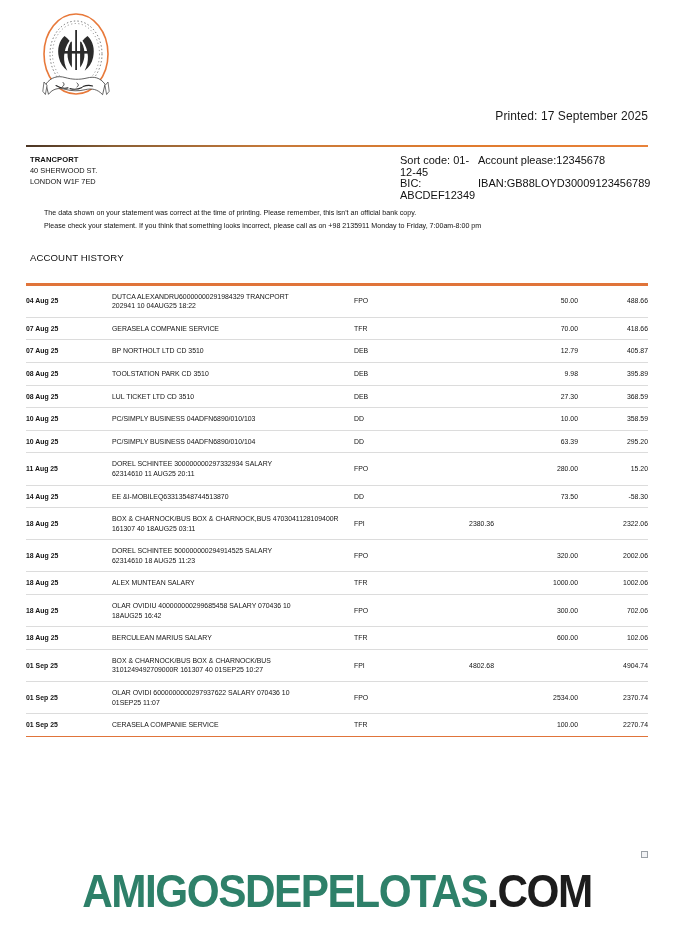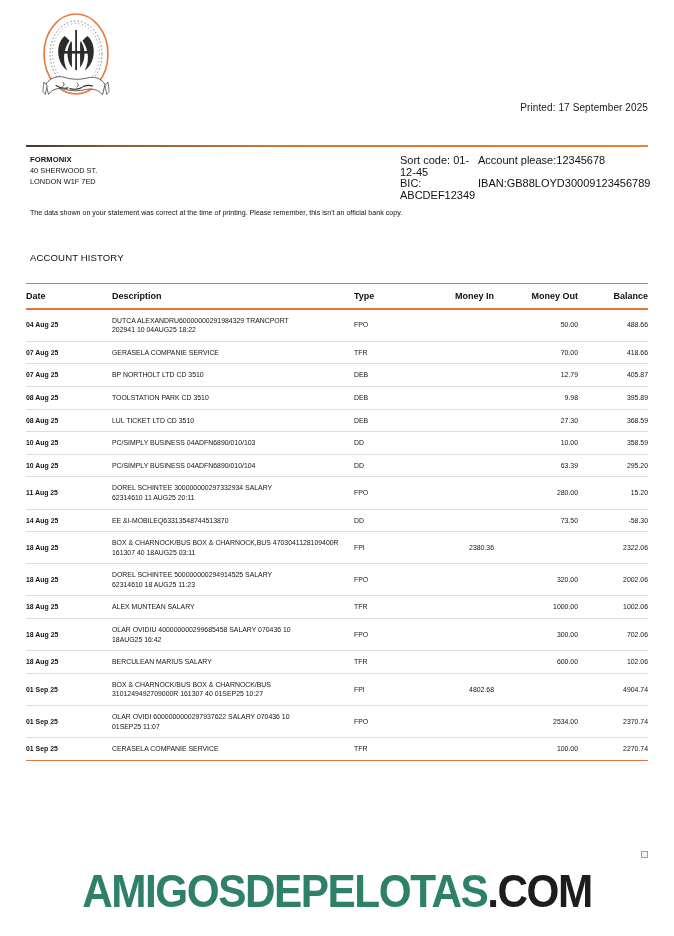--- a/index.html
+++ b/index.html
@@ -28,22 +28,22 @@
     top: 12px;
     width: 92px;
     height: 96px;
   }
   .logo-svg { display: block; }
 
   
   .printed-date {
     position: absolute;
     right: 26px;
-    top: 102px;
-    font-size: 10px;
+    top: 109px;
+    font-size: 12px;
     letter-spacing: .1px;
     color: #1a1a1a;
   }
 
   
   .doc-title {
     position: absolute;
     left: 30px;
     top: 124px;
     font-size: 14.5px;
@@ -79,21 +79,21 @@
     font-size: 11px;
     line-height: 11.5px;
     color: #111;
   }
   .acct-row { display: flex; }
   .acct-row .c1 { width: 78px; }
 
   
   .disclaimer {
     position: absolute;
-    left: 30px;
+    left: 44px;
     top: 207px;
     font-size: 7.1px;
     line-height: 13px;
     color: #111;
   }
 
   
   .section-title {
     position: absolute;
     left: 30px;
@@ -247,64 +247,45 @@
       <path d="M14 70 l3 3.5 l-1.6 9 l-2.6 -3.2 z" fill="#ffffff" stroke="#3a3a3a" stroke-width="0.7"></path>
       <path d="M78 70 l-3 3.5 l1.6 9 l2.6 -3.2 z" fill="#ffffff" stroke="#3a3a3a" stroke-width="0.7"></path>
     </svg>
   </div>
 
   <div class="printed-date">Printed: 17 September 2025</div>
 
   <div class="title-rule"></div>
 
   <div class="addr">
-    <div class="co">FORMONIX</div>
+    <div class="co">TRANCPORT</div>
     <div>40 SHERWOOD ST.</div>
     <div>LONDON W1F 7ED</div>
   </div>
 
   <div class="acct-block">
     <div class="acct-row">
       <span class="c1">Sort code: 01-12-45</span>
       <span>Account please:12345678</span>
     </div>
     <div class="acct-row">
       <span class="c1">BIC: ABCDEF12349</span>
       <span>IBAN:GB88LOYD30009123456789</span>
     </div>
   </div>
 
   <div class="disclaimer">
     <div>The data shown on your statement was correct at the time of printing. Please remember, this isn't an official bank copy.</div>
+    <div>Please check your statement. If you think that something looks incorrect, please call as on +98 2135911 Monday to Friday, 7:00am-8:00 pm</div>
   </div>
 
   <div class="section-title">ACCOUNT HISTORY</div>
 
   <div class="table-wrap">
     <div class="rule-top"></div>
-    <table class="ledger">
-      <colgroup>
-        <col class="c-date">
-          <col class="c-desc">
-          <col class="c-type">
-        <col class="c-in">
-          <col class="c-out">
-          <col class="c-bal">
-      </colgroup>
-      <thead>
-        <tr>
-          <th class="h-date">Date</th>
-          <th class="h-desc">Description</th>
-          <th class="h-type">Type</th>
-          <th class="h-in">Money In</th>
-          <th class="h-out">Money Out</th>
-          <th class="h-bal">Balance</th>
-        </tr>
-      </thead>
-    </table>
     <div class="rule-head"></div>
     <table class="ledger">
       <colgroup>
         <col class="c-date">
           <col class="c-desc">
           <col class="c-type">
         <col class="c-in">
           <col class="c-out">
           <col class="c-bal">
       </colgroup>

